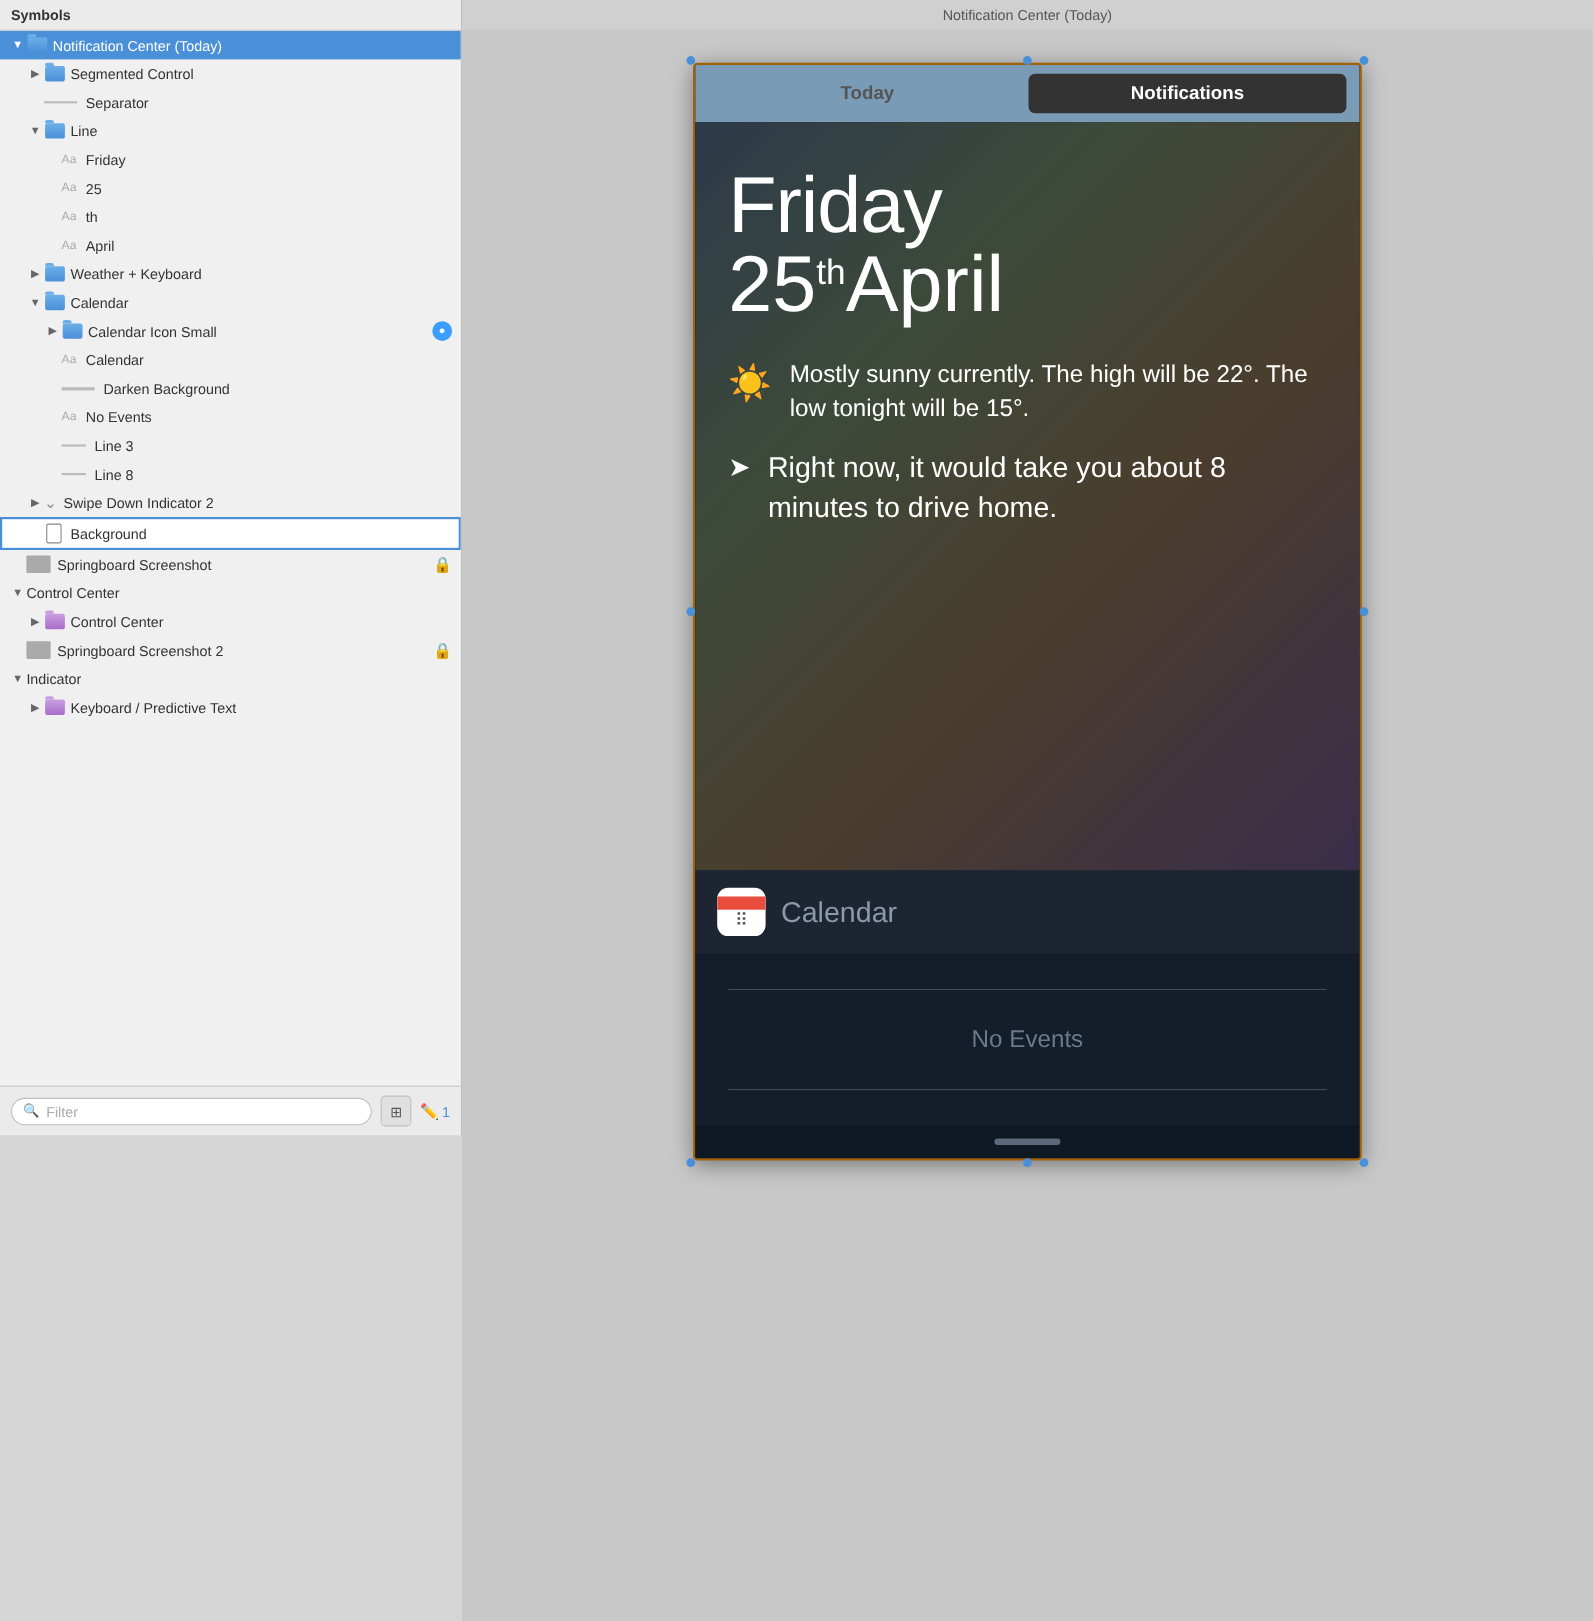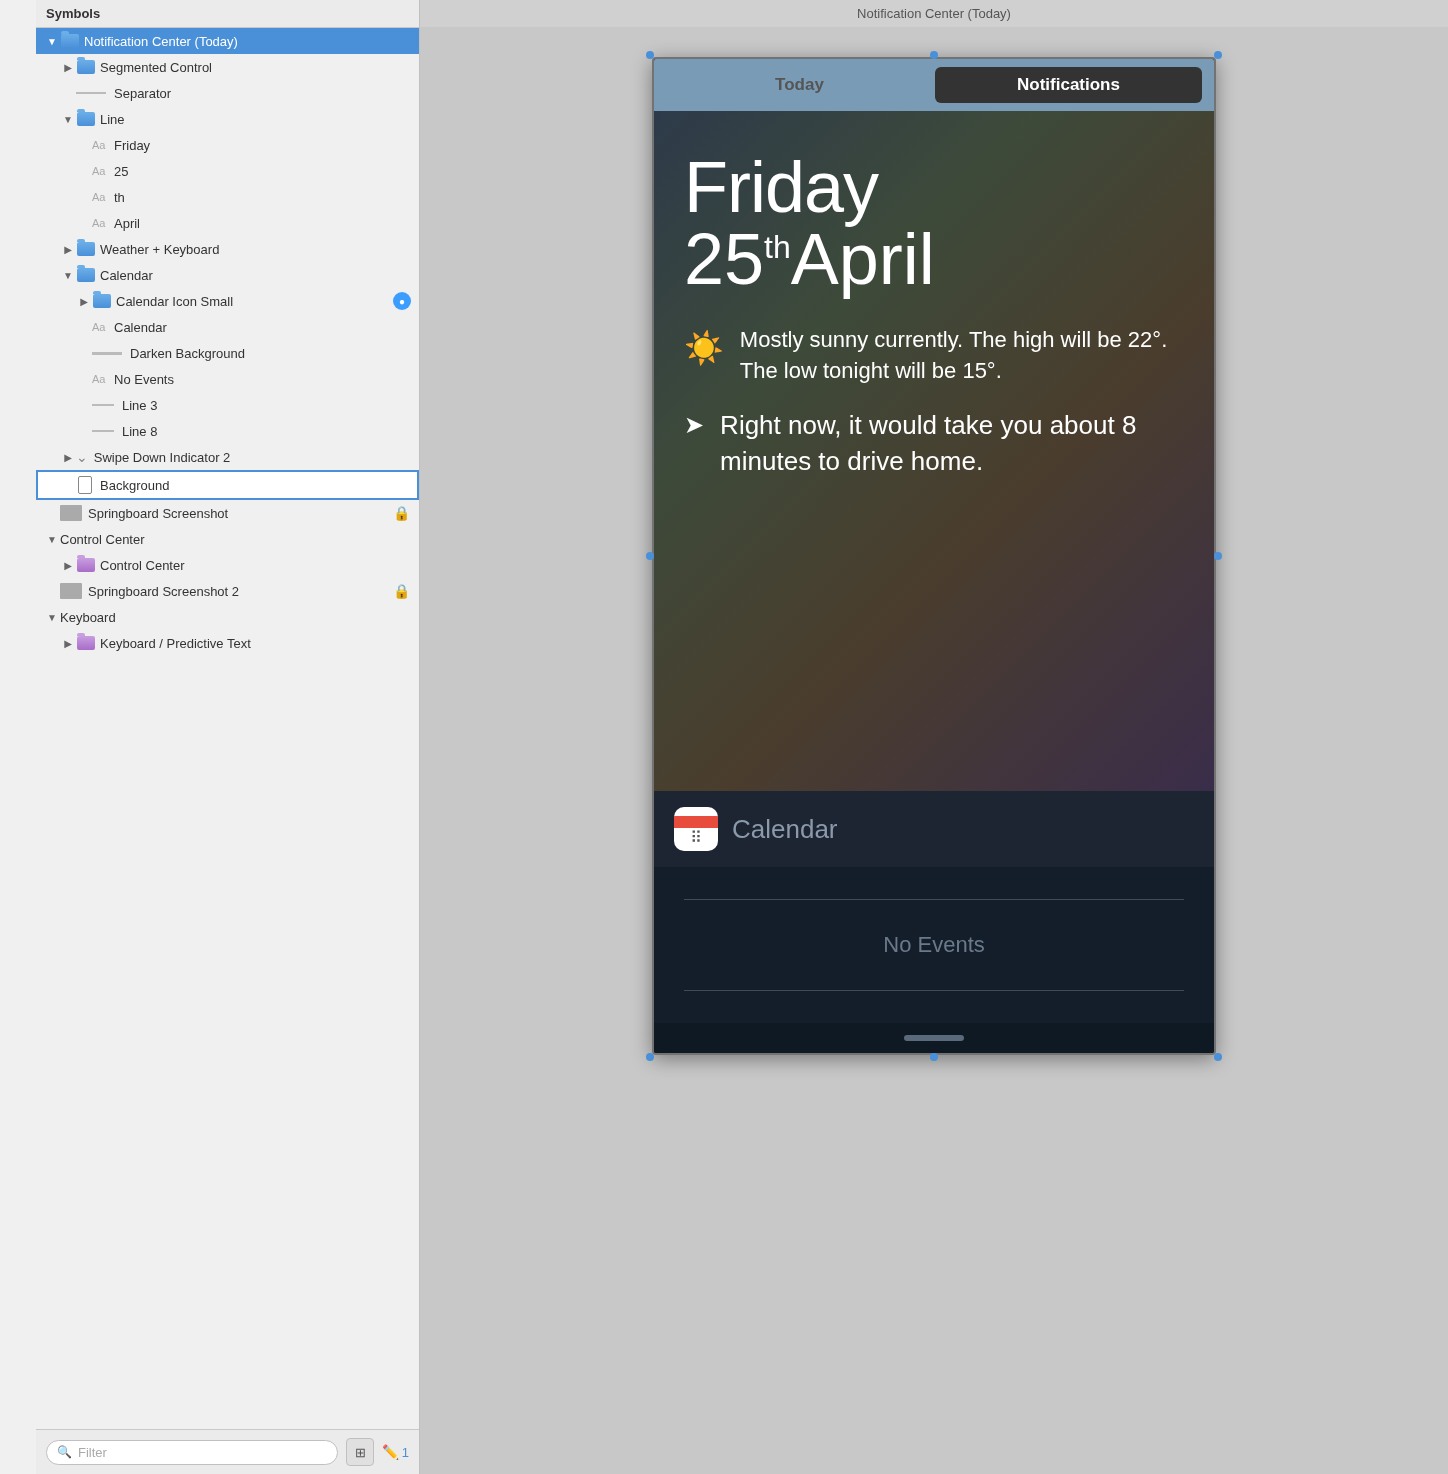--- a/index.html
+++ b/index.html
@@ -20,23 +20,22 @@
     }
 
     
     .sidebar {
       width: 420px;
       min-width: 420px;
       background: #f0f0f0;
       border-right: 1px solid #c0c0c0;
       display: flex;
       flex-direction: column;
-      height: 1474px;
+      height: 1032px;
       overflow: hidden;
-      padding-left: 36px;
     }
 
     .sidebar-header {
       padding: 6px 10px;
       font-size: 13px;
       font-weight: 600;
       color: #333;
       background: #ebebeb;
       border-bottom: 1px solid #c8c8c8;
     }
@@ -224,23 +223,23 @@
       width: 100%;
       display: flex;
       justify-content: center;
       padding: 6px 0;
       font-size: 13px;
       color: #555;
       background: #d0d0d0;
     }
 
     .iphone-frame {
-      width: 564px;
+      width: 608px;
       background: #1a1a2e;
-      border: 2px solid #737373;
+      border: 2px solid #a16207;
       border-radius: 4px;
       overflow: hidden;
       box-shadow: 0 4px 20px rgba(0,0,0,0.4);
     }
 
     
     .segmented-header {
       background: #7a9bb5;
       padding: 8px 12px;
       display: flex;
@@ -620,21 +619,21 @@
 
       <div class="tree-item indent-0">
         <span class="arrow" style="width:16px;"></span>
         <span style="display:inline-block; width:22px; height:16px; background:#aaa; margin-right:6px; border-radius:1px;"></span>
         <span class="item-label">Springboard Screenshot 2</span>
         <span class="badge-lock">🔒</span>
       </div>
 
       <div class="tree-item indent-0">
         <span class="arrow">▼</span>
-        <span class="item-label" style="font-weight:500;">Keyboard</span>
+        <span class="item-label" style="font-weight:500;">Indicator</span>
       </div>
 
       <div class="tree-item indent-1">
         <span class="arrow">▶</span>
         <span class="folder-icon">
             <div class="folder-purple"></div>
           </span>
         <span class="item-label">Keyboard / Predictive Text</span>
       </div>
 

